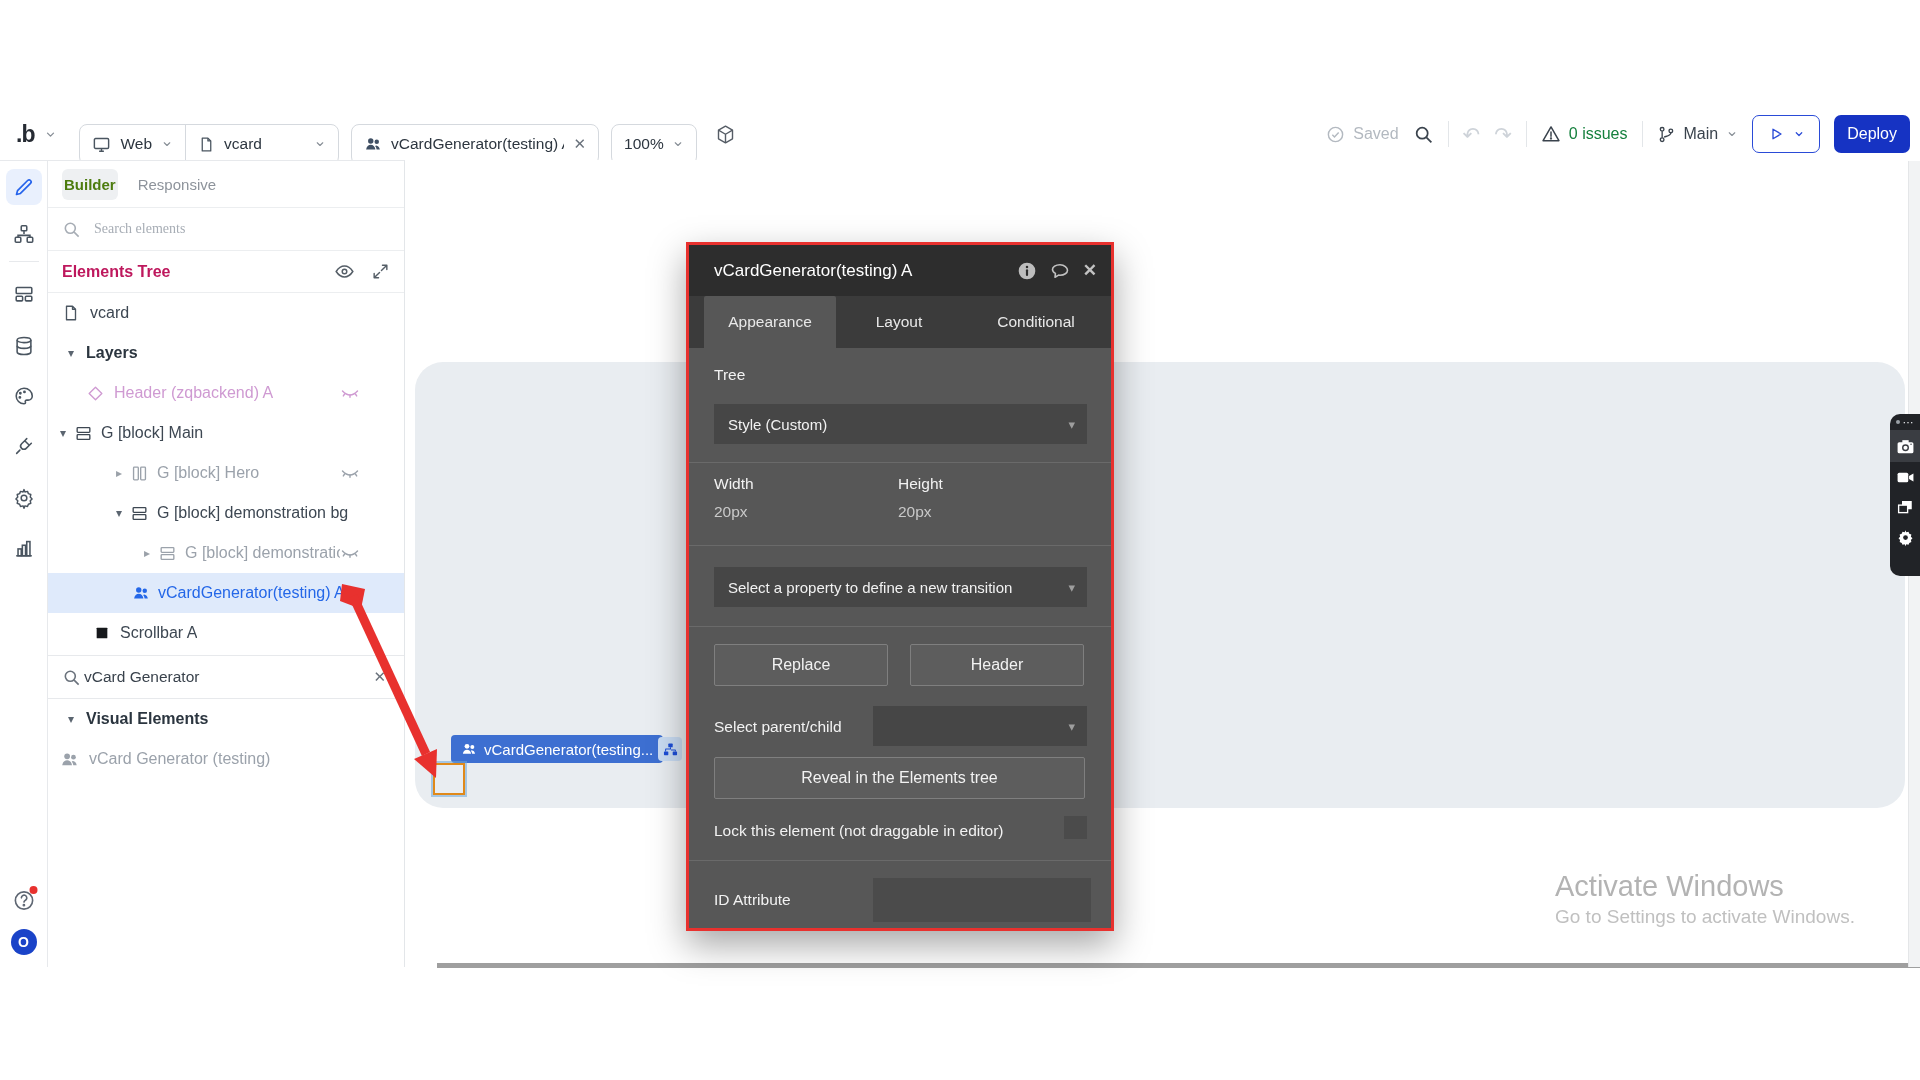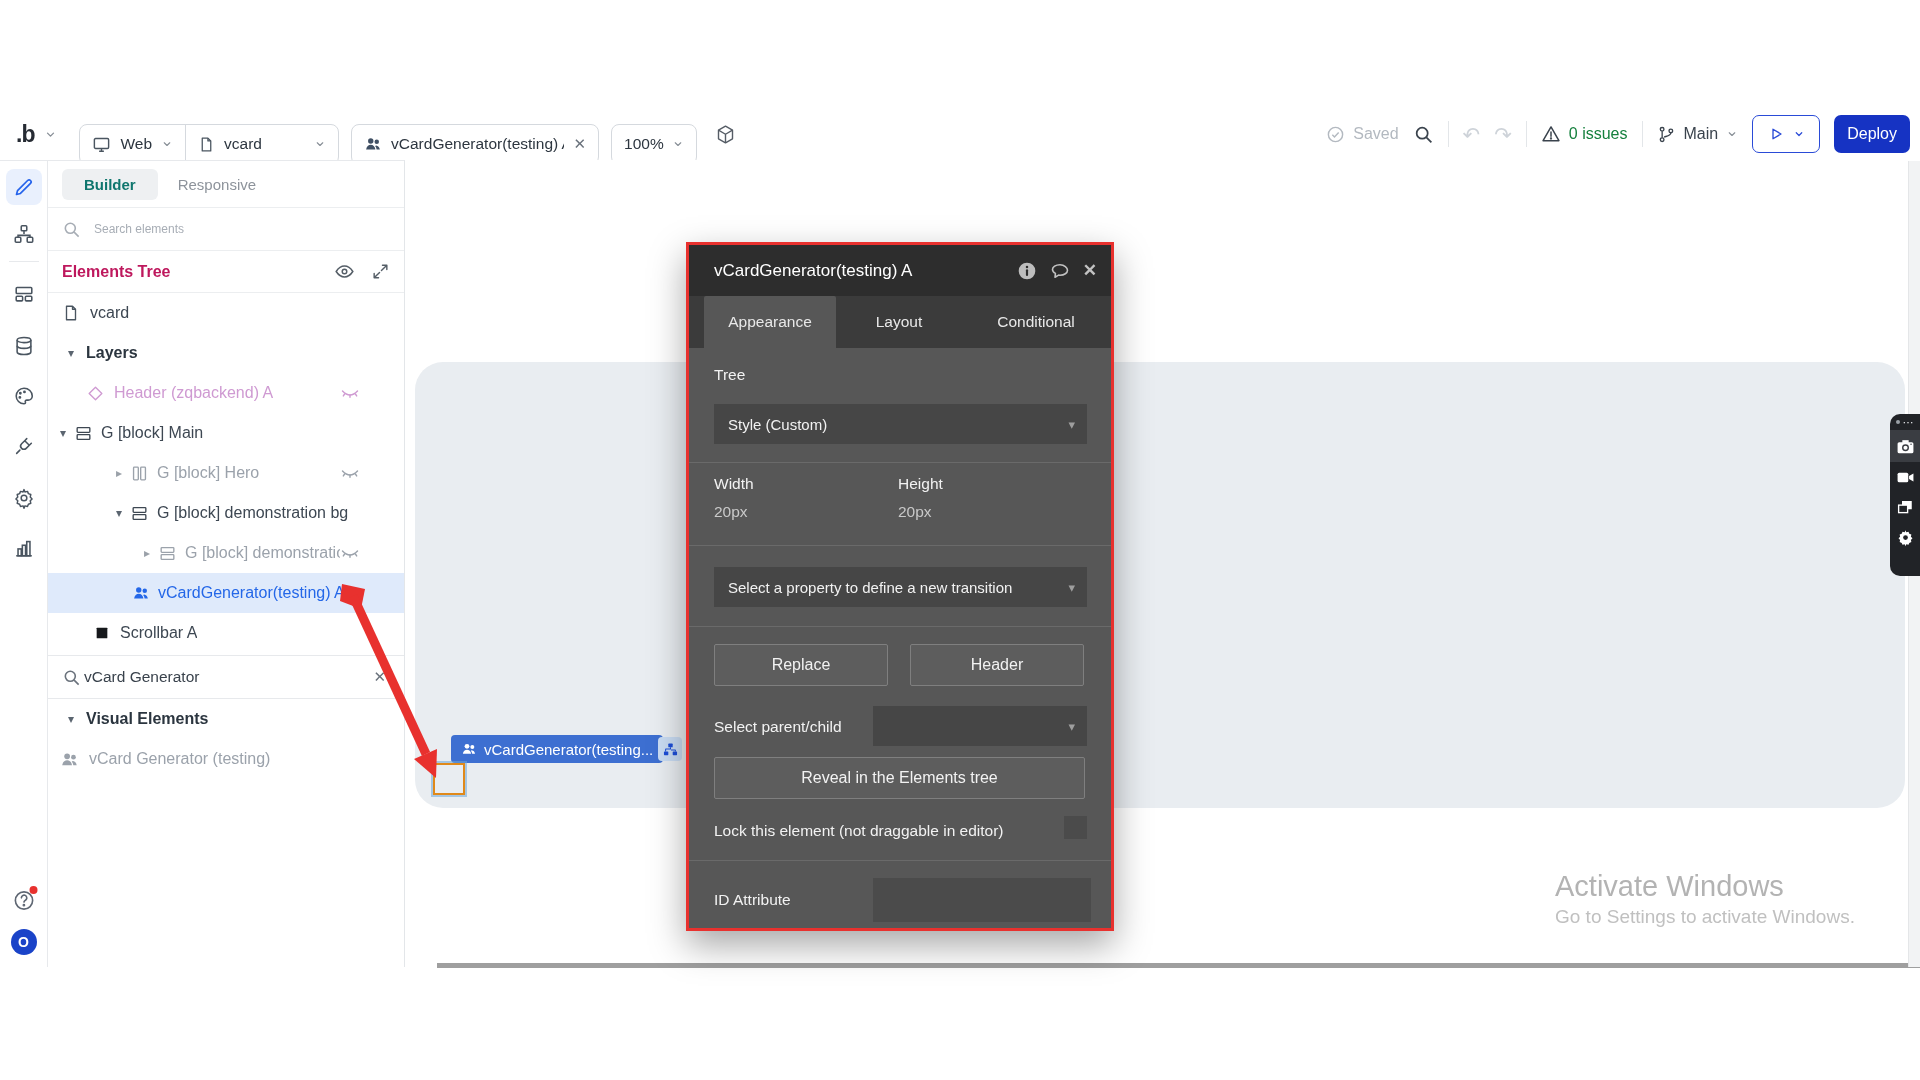--- a/index.html
+++ b/index.html
@@ -41,24 +41,24 @@
                align-items:center;justify-content:center;color:#2563eb;}
   .rail-div{position:absolute;left:9px;width:30px;height:1px;background:#e7e9ec;}
   .o-logo{width:26px;height:26px;border-radius:50%;background:#1a43c8;color:#fff;font-size:14px;font-weight:700;
           display:flex;align-items:center;justify-content:center;}
   .help-dot{position:absolute;right:-2px;top:-3px;width:8px;height:8px;border-radius:50%;background:#e8312e;}
 
   
   .panel{position:absolute;left:48px;top:160px;width:357px;height:807px;background:#fff;
          border-right:1px solid #e3e6e9;border-top:1px solid #e7e9ec;box-sizing:border-box;}
   .p-tabs{height:47px;display:flex;align-items:center;gap:10px;padding:0 14px;border-bottom:1px solid #eceef0;box-sizing:border-box;}
-  .builder-pill{background:#eef0f2;border-radius:6px;padding:7px 22px;font-size:15px;font-weight:700;color:#0f766e;}
+  .builder-pill{background:#eef0f2;border-radius:6px;padding:7px 2px;font-size:15px;font-weight:700;color:#4d7c0f;}
   .resp-tab{font-size:15px;color:#8d939b;padding:7px 10px;}
   .p-search{height:43px;display:flex;align-items:center;gap:11px;padding:0 14px;border-bottom:1px solid #eceef0;box-sizing:border-box;color:#a7adb5;}
-  .p-search input{border:none;outline:none;flex:1;font-size:12px;font-family:Liberation Sans, sans-serif;color:#b91c1c;}
+  .p-search input{border:none;outline:none;flex:1;font-size:14px;font-family:Liberation Serif, serif;color:#b91c1c;}
   .p-search input::placeholder{color:#a7adb5;}
   .p-head{height:42px;display:flex;align-items:center;padding:0 14px;border-bottom:1px solid #eceef0;box-sizing:border-box;}
   .p-head .t{flex:1;font-size:16px;font-weight:700;color:#be185d;}
   .p-head .ic{color:#555e67;margin-left:16px;}
   .trow{height:40px;display:flex;align-items:center;box-sizing:border-box;font-size:16px;color:#3d4752;}
   .trow .caret{width:14px;font-size:12px;color:#5b6570;text-align:center;flex:0 0 auto;}
   .trow .caret.g{color:#9aa1a9;}
   .trow .ticon{margin:0 8px 0 4px;}
   .trow .lbl{white-space:nowrap;overflow:hidden;}
   .trow.gray{color:#9ba2ab;}

